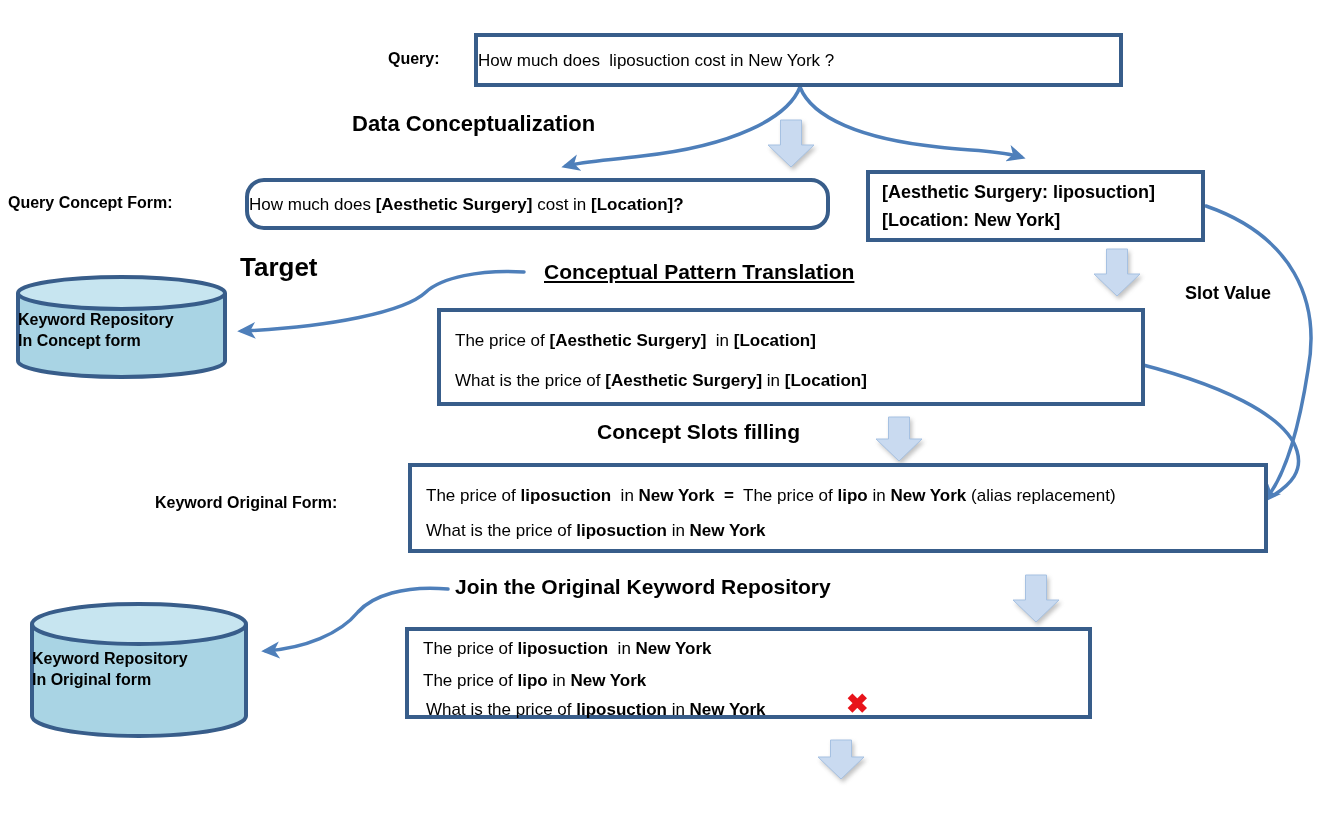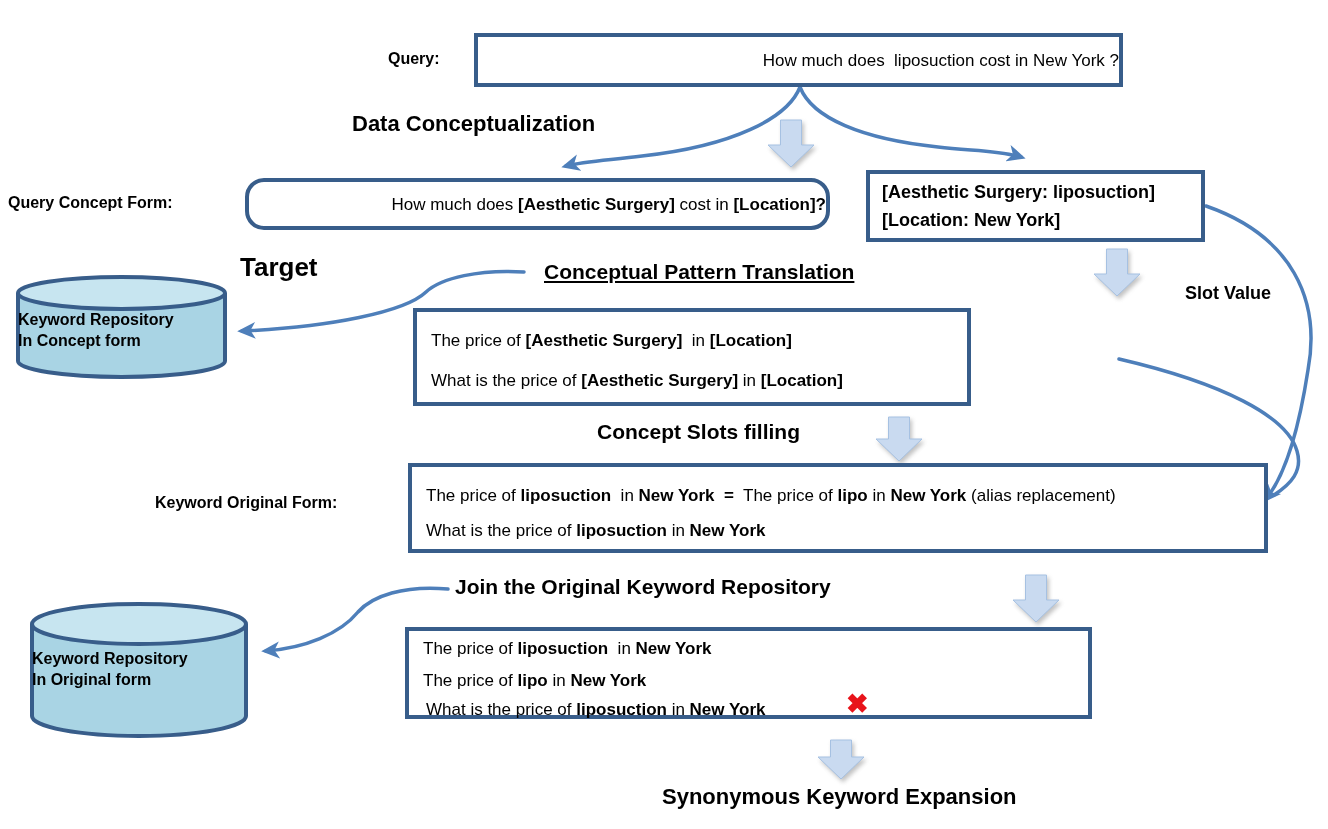--- a/index.html
+++ b/index.html
@@ -13,21 +13,21 @@
   .lbl-lg{font-size:21px;}
   .lbl-xl{font-size:22px;}
   .lbl-target{font-size:26px;}
   .dbox{
     position:absolute;background:#ffffff;border:4px solid #385d8a;
     box-sizing:border-box;
   }
   .line{position:absolute;font-size:17px;white-space:nowrap;}
   .line span{white-space:pre;}
   .centerline{
-    position:absolute;left:0;right:0;text-align:right;font-size:17px;white-space:nowrap;
+    position:absolute;left:0;right:0;text-align:left;font-size:17px;white-space:nowrap;
   }
   .centerline span{white-space:pre;}
   .vals .line{font-size:18px;font-weight:bold;}
   .cyl-label{
     position:absolute;text-align:left;font-weight:bold;font-size:16px;line-height:21px;
   }
   .reject{
     position:absolute;color:#e8141b;font-size:27px;font-weight:bold;line-height:27px;
   }
   svg{position:absolute;left:0;top:0;}
@@ -76,36 +76,35 @@
 
   <div class="lbl lbl-sm" style="left:388px;top:50px;">Query:</div>
   <div class="lbl lbl-xl" style="left:352px;top:111px;">Data Conceptualization</div>
   <div class="lbl lbl-sm" style="left:8px;top:194px;">Query Concept Form:</div>
   <div class="lbl lbl-target" style="left:240px;top:252px;">Target</div>
   <div class="lbl lbl-lg" style="left:544px;top:260px;text-decoration:underline;">Conceptual Pattern Translation</div>
   <div class="lbl lbl-md" style="left:1185px;top:283px;">Slot Value</div>
   <div class="lbl lbl-lg" style="left:597px;top:420px;">Concept Slots filling</div>
   <div class="lbl lbl-sm" style="left:155px;top:494px;">Keyword Original Form:</div>
   <div class="lbl lbl-lg" style="left:455px;top:575px;">Join the Original Keyword Repository</div>
-  <div class="lbl lbl-xl" style="left:662px;top:784px;">Synonymous Keyword Expansion</div>
 
   <div class="dbox" style="left:474px;top:33px;width:649px;height:54px;">
     <div class="centerline" style="top:14px;"><span>How much does  liposuction cost in New York ?</span></div>
   </div>
 
   <div class="dbox" style="left:245px;top:178px;width:585px;height:52px;border-radius:19px;">
     <div class="centerline" style="top:13px;"><span>How much does </span><span style="font-weight: bold;">[Aesthetic Surgery]</span><span> cost in </span><span style="font-weight: bold;">[Location]?</span></div>
   </div>
 
   <div class="dbox vals" style="left:866px;top:170px;width:339px;height:72px;">
     <div class="line" style="left:12px;top:8px;"><span style="font-weight: bold;">[Aesthetic Surgery: liposuction]</span></div>
     <div class="line" style="left:12px;top:36px;"><span style="font-weight: bold;">[Location: New York]</span></div>
   </div>
 
-  <div class="dbox" style="left:413px;top:308px;width:558px;height:98px;padding-left:16px;">
+  <div class="dbox" style="left:437px;top:308px;width:708px;height:98px;padding-left:16px;">
     <div class="line" style="left:14px;top:19px;"><span>The price of </span><span style="font-weight: bold;">[Aesthetic Surgery]</span><span>  in </span><span style="font-weight: bold;">[Location]</span></div>
     <div class="line" style="left:14px;top:59px;"><span>What is the price of </span><span style="font-weight: bold;">[Aesthetic Surgery]</span><span> in </span><span style="font-weight: bold;">[Location]</span></div>
   </div>
 
   <div class="dbox" style="left:408px;top:463px;width:860px;height:90px;">
     <div class="line" style="left:14px;top:19px;"><span>The price of </span><span style="font-weight: bold;">liposuction</span><span>  in </span><span style="font-weight: bold;">New York</span><span>  </span><span style="font-weight: bold;">=</span><span>  The price of </span><span style="font-weight: bold;">lipo</span><span> in </span><span style="font-weight: bold;">New York</span><span> (alias replacement)</span></div>
     <div class="line" style="left:14px;top:54px;"><span>What is the price of </span><span style="font-weight: bold;">liposuction</span><span> in </span><span style="font-weight: bold;">New York</span></div>
   </div>
 
   <div class="dbox" style="left:405px;top:627px;width:687px;height:92px;">

